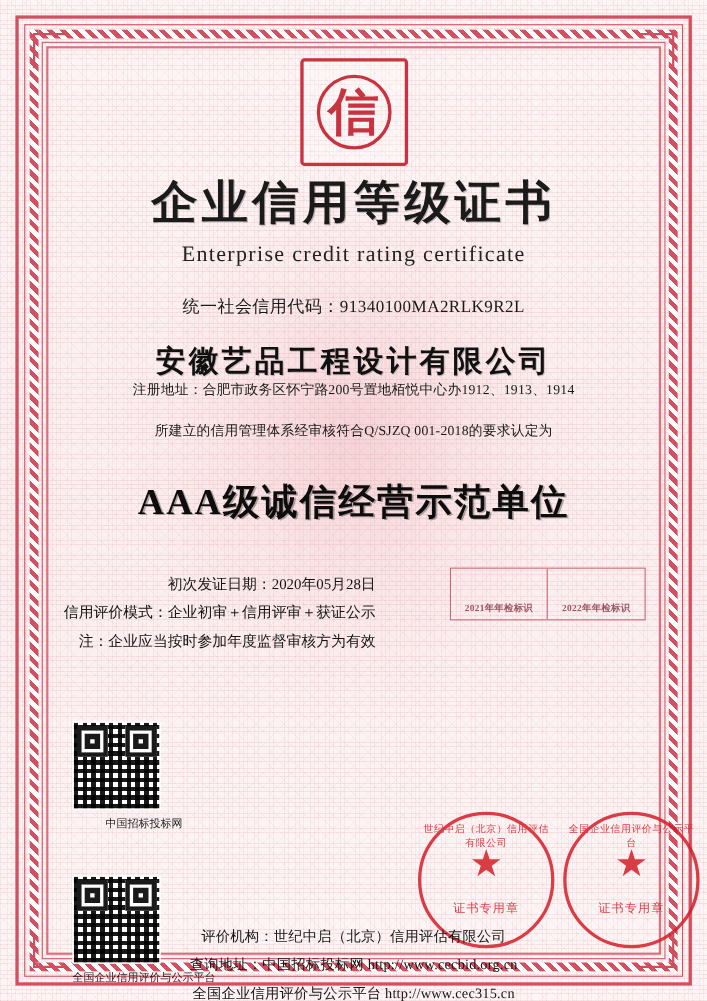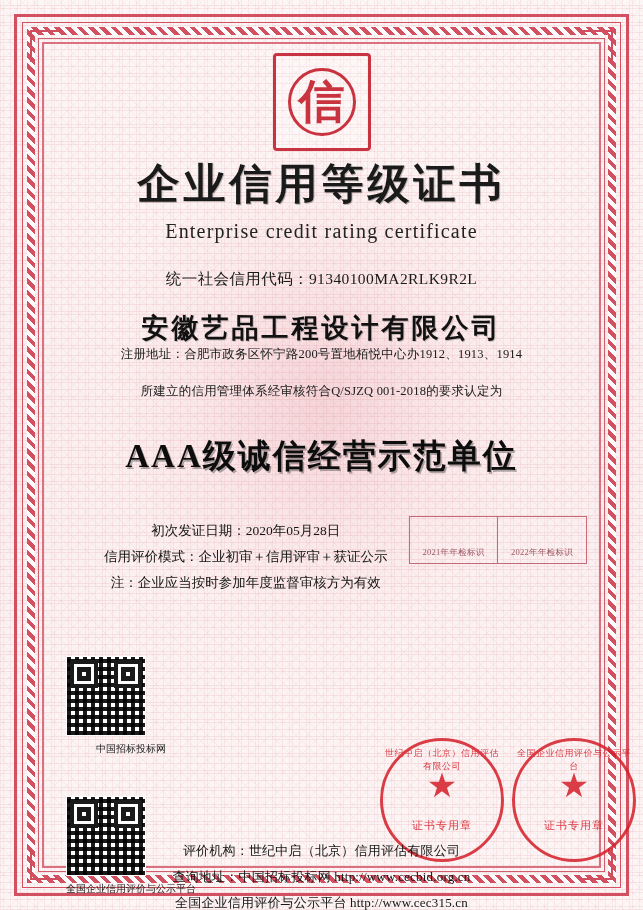--- a/index.html
+++ b/index.html
@@ -182,25 +182,24 @@
     letter-spacing: 2px;
     color: #0d0d0d;
     text-shadow: 1.5px 1.5px 0 rgba(0,0,0,0.3);
   }
 
   
   .details {
     position: absolute;
     left: 8px;
     top: 470px;
-    text-align: center;
+    text-align: right;
     font-size: 13.5px;
     color: #141414;
     line-height: 26px;
-    margin-left: 46px;
   }
   .details .row { white-space: nowrap; }
   .details .label { }
   .details .value { }
 
   
   .inspect-boxes {
     position: absolute;
     right: 6px;
     top: 468px;
@@ -210,20 +209,21 @@
   }
   .inspect-box {
     width: 88px;
     height: 46px;
     border-right: 1px solid #c66a76;
     display: flex;
     align-items: flex-end;
     justify-content: center;
     padding-bottom: 4px;
     box-sizing: border-box;
+    font-weight: bold;
   }
   .inspect-box:last-child { border-right: none; }
   .inspect-box span {
     font-size: 8.5px;
     color: #9a5560;
     letter-spacing: 0.3px;
   }
 
   
   .qr-row {

